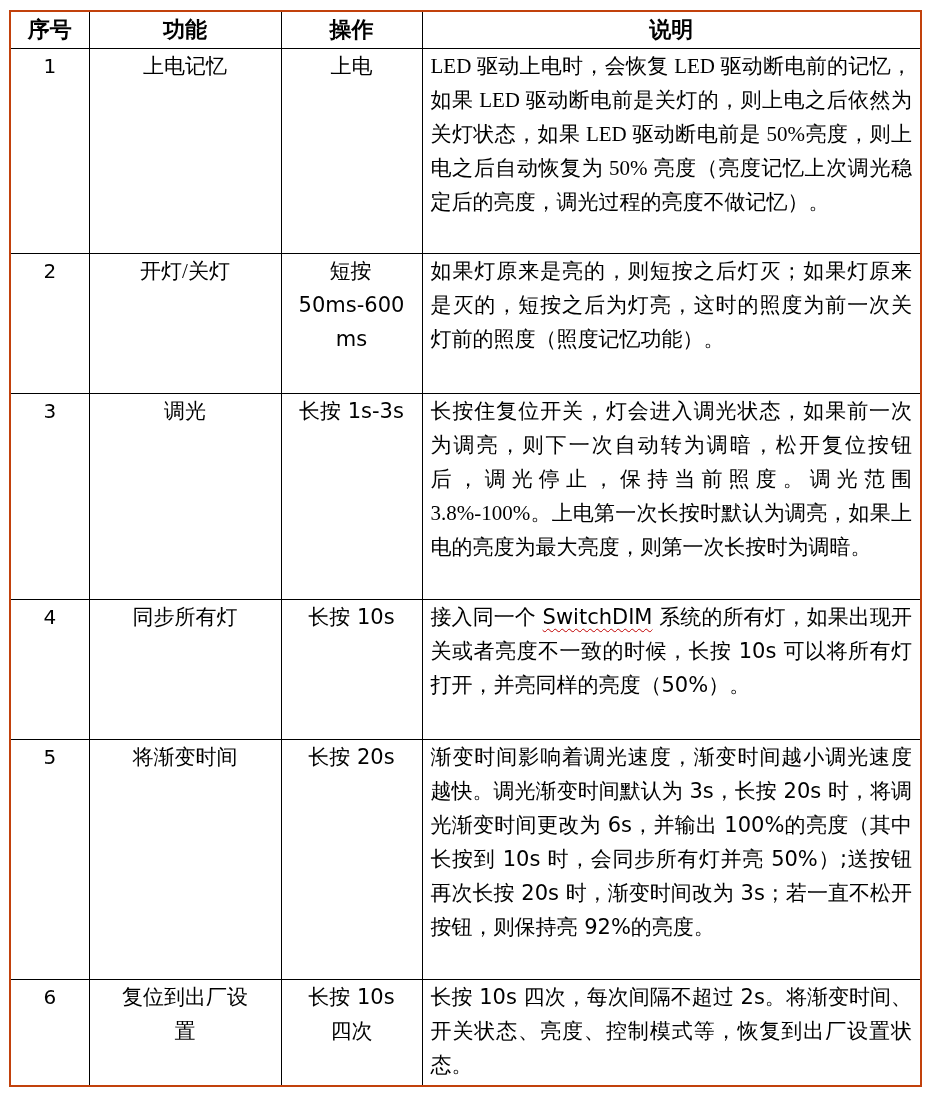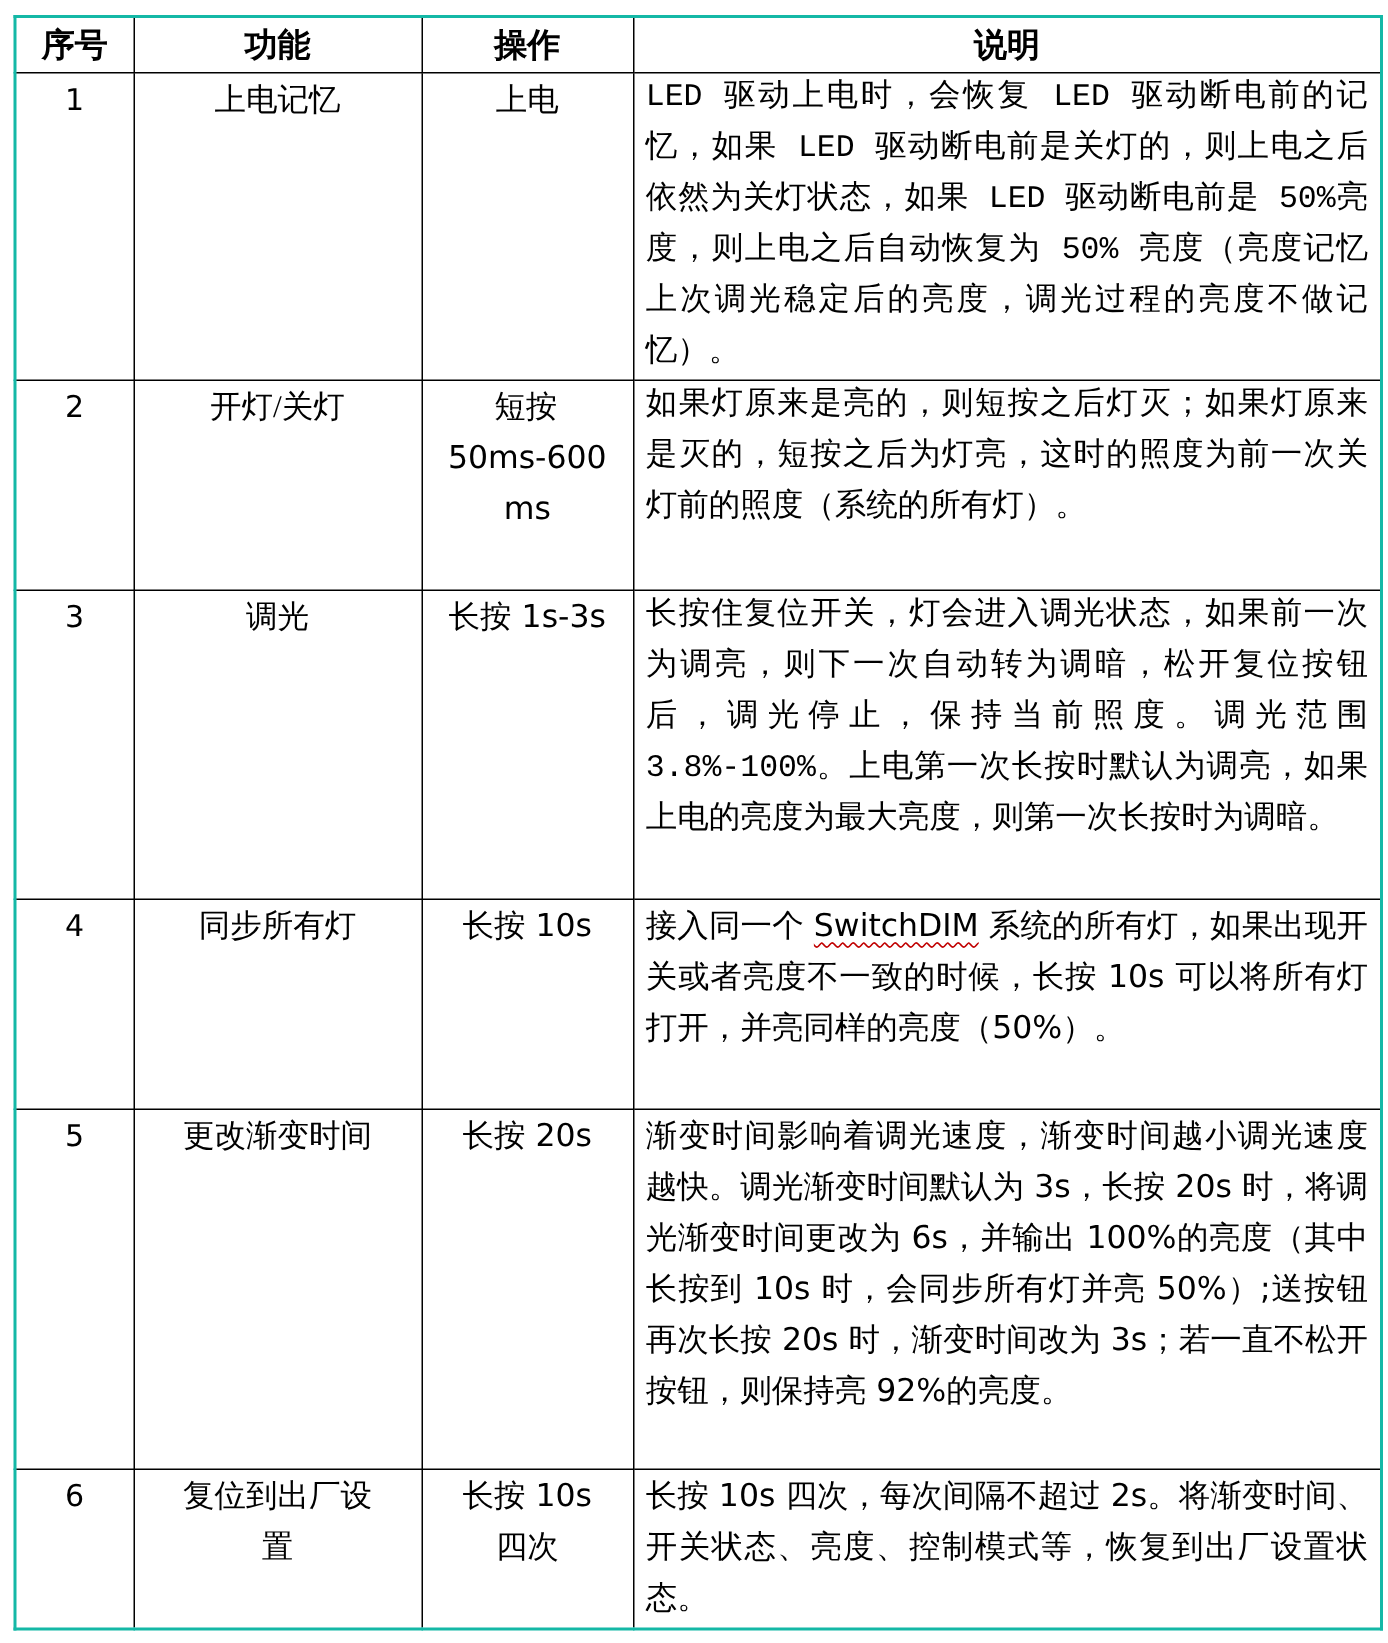--- a/index.html
+++ b/index.html
@@ -3,21 +3,21 @@
 <meta charset="utf-8">
 <style>
   html,body{margin:0;padding:0;background:#ffffff;}
   body{
     width:925px;height:1095px;overflow:hidden;color:#000;
     font-family:"Liberation Serif","DejaVu Serif",serif;
   }
   table.spec{
     border-collapse:collapse;table-layout:fixed;
     margin:10px 0 0 9px;width:911px;
-    border:2px solid #14b8a6;
+    border:2px solid #c2410c;
   }
   td,th{
     border:1px solid #000;
     vertical-align:top;
     padding:0 8px;
     font-size:21px;
     line-height:34px;
     overflow:hidden;
     box-sizing:border-box;
   }
@@ -32,21 +32,21 @@
   tr.r5{height:240px}
   tr.r6{height:107px}
   td.num{
     text-align:center;
     font-family:"DejaVu Sans","Liberation Sans",sans-serif;
     font-size:20px;
   }
   td.fn,td.op{text-align:center;}
   td.desc{text-align:justify;}
   .pt1{}
-  .lat-serif{font-family:Liberation Mono, monospace;}
+  .lat-serif{font-family:Liberation Serif, serif;}
   .lat-sans{font-family:"DejaVu Sans","Liberation Sans",sans-serif;}
   .ln{display:block;}
   .ln.right{padding-right:2px;}
   .ln.left{text-align:center;}
   .squiggle{
     text-decoration-line:underline;
     text-decoration-style:wavy;
     text-decoration-color:#c00000;
     text-decoration-thickness:1px;
     text-underline-offset:4px;
@@ -78,40 +78,40 @@
   </tr>
 
   <tr class="r2">
     <td class="num">2</td>
     <td class="fn pt1">开灯/关灯</td>
     <td class="op pt1 lat-sans">
       <span class="ln right">短按</span>
       <span class="ln left">50ms-600</span>
       <span class="ln left">ms</span>
     </td>
-    <td class="desc lat-serif">如果灯原来是亮的，则短按之后灯灭；如果灯原来是灭的，短按之后为灯亮，这时的照度为前一次关灯前的照度（系统的所有灯）。</td>
+    <td class="desc lat-serif">如果灯原来是亮的，则短按之后灯灭；如果灯原来是灭的，短按之后为灯亮，这时的照度为前一次关灯前的照度（照度记忆功能）。</td>
   </tr>
 
   <tr class="r3">
     <td class="num">3</td>
     <td class="fn">调光</td>
     <td class="op pt1 lat-sans">长按 1s-3s</td>
     <td class="desc lat-serif">长按住复位开关，灯会进入调光状态，如果前一次为调亮，则下一次自动转为调暗，松开复位按钮后，调光停止，保持当前照度。调光范围 3.8%-100%。上电第一次长按时默认为调亮，如果上电的亮度为最大亮度，则第一次长按时为调暗。</td>
   </tr>
 
   <tr class="r4">
     <td class="num">4</td>
     <td class="fn">同步所有灯</td>
     <td class="op lat-sans">长按 10s</td>
     <td class="desc lat-sans"><span>接入同一个 </span><span class="squiggle">SwitchDIM</span><span> 系统的所有灯，如果出现开关或者亮度不一致的时候，长按 10s 可以将所有灯打开，并亮同样的亮度（50%）。</span></td>
   </tr>
 
   <tr class="r5">
     <td class="num">5</td>
-    <td class="fn">更改渐变时间</td>
+    <td class="fn">将渐变时间</td>
     <td class="op lat-sans">长按 20s</td>
     <td class="desc lat-sans">渐变时间影响着调光速度，渐变时间越小调光速度越快。调光渐变时间默认为 3s，长按 20s 时，将调光渐变时间更改为 6s，并输出 100%的亮度（其中长按到 10s 时，会同步所有灯并亮 50%）;送按钮再次长按 20s 时，渐变时间改为 3s；若一直不松开按钮，则保持亮 92%的亮度。</td>
   </tr>
 
   <tr class="r6">
     <td class="num">6</td>
     <td class="fn">
       <span class="ln">复位到出厂设</span>
       <span class="ln">置</span>
     </td>

